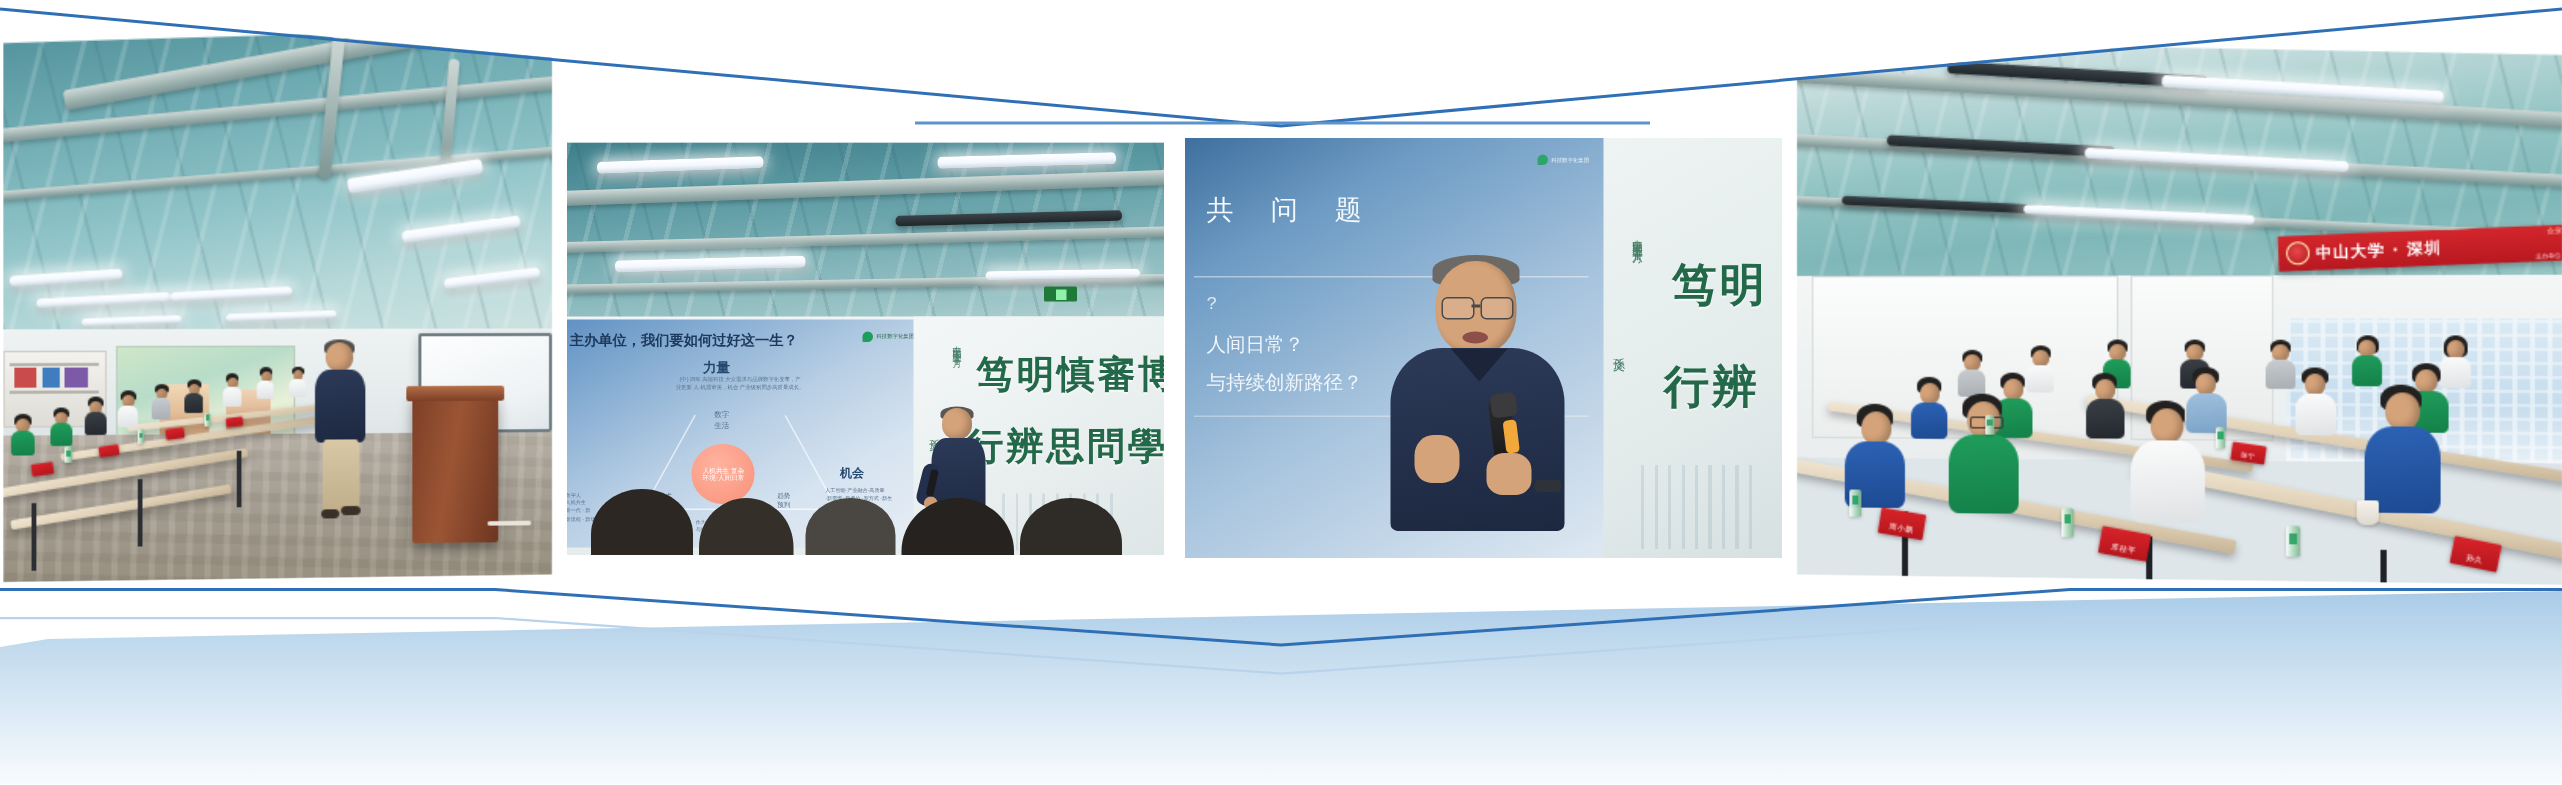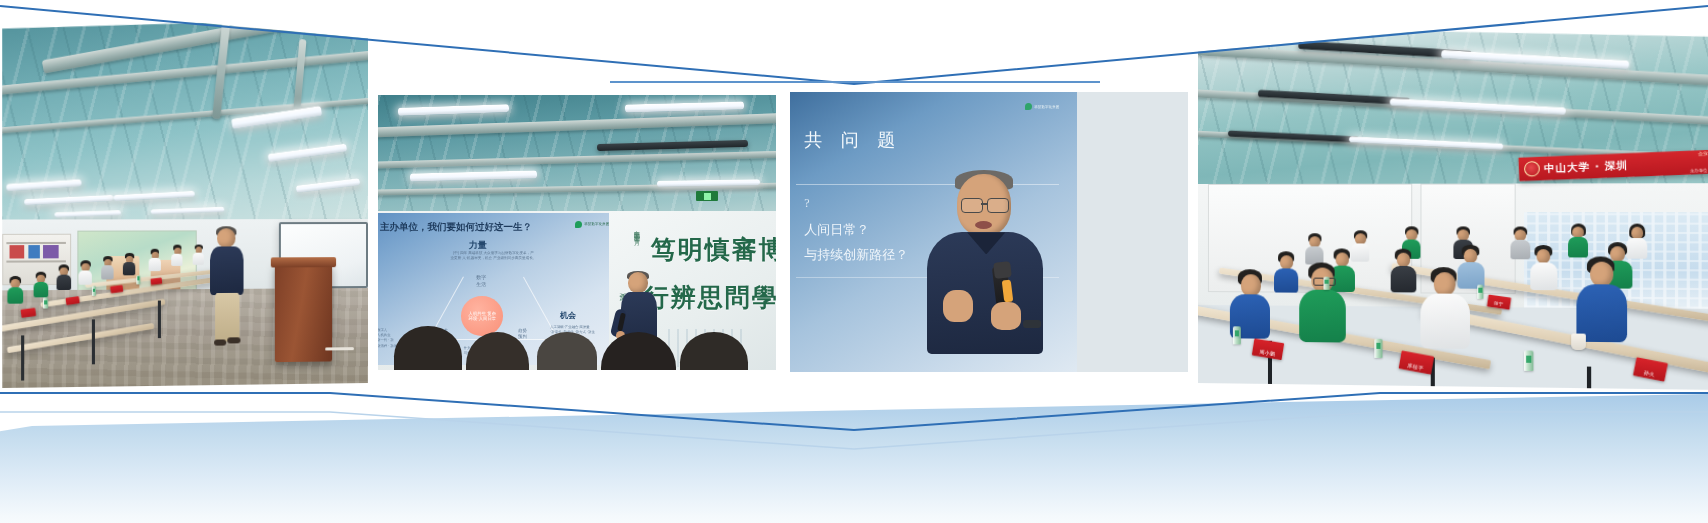--- a/index.html
+++ b/index.html
@@ -120,21 +120,21 @@
      font-weight:bold;white-space:nowrap;letter-spacing:2px;text-shadow:0 1px 1px rgba(255,255,255,.6);}
   .calli-side{position:absolute;color:#2a6b4e;font-family:"DejaVu Serif",serif;
      writing-mode:vertical-rl;font-size:6px;letter-spacing:1px;line-height:1.1;opacity:.85;}
   .calli-sig{position:absolute;color:#2a6b4e;font-family:"DejaVu Serif",serif;
      writing-mode:vertical-rl;font-size:7px;letter-spacing:1px;opacity:.85;}
   .calli-arch{position:absolute;opacity:.18;
      background:repeating-linear-gradient(90deg,#6a8fa5 0 2px,transparent 2px 9px);}
 
   
   .slide-title{position:absolute;color:#1d3a5c;white-space:nowrap;font-family:"DejaVu Sans",sans-serif;}
-  .slide-line{position:absolute;color:#f0f6fb;white-space:nowrap;font-family:Liberation Serif, serif;}
+  .slide-line{position:absolute;color:#f0f6fb;white-space:nowrap;font-family:Liberation Mono, monospace;}
   .slide-logo{position:absolute;display:flex;align-items:center;gap:2px;}
   .slide-logo .dot{width:7px;height:7px;border-radius:50% 50% 50% 10%;background:#1f9d5a;}
   .slide-logo .lt{font-size:3.6px;color:#2a6b4e;line-height:1.15;white-space:nowrap;}
   .circle-pink{position:absolute;border-radius:50%;
      background:radial-gradient(circle at 40% 35%,#ffb3a0,#f99078);
      display:flex;align-items:center;justify-content:center;text-align:center;}
   .circle-pink span{font-size:4.4px;color:#fff;line-height:1.25;}
   .slab{position:absolute;color:#24486e;white-space:nowrap;}
   .slab.tiny{font-size:3.6px;color:#5b7590;}
   .exitsign{position:absolute;background:#1f7a3a;border-radius:1px;
@@ -361,20 +361,27 @@
             <span class="lt" style="color:#e9f3f6;">科技数字化集团</span>
           </div>
           <div class="slide-line" style="left:5%;top:13%;font-size:18px;letter-spacing:7px;color:#f4f9fc;">共  问  题</div>
           <div style="position:absolute;left:2%;top:33%;width:92%;height:1px;background:rgba(255,255,255,.45);"></div>
           <div class="slide-line" style="left:5%;top:37%;font-size:12px;opacity:.85;">?</div>
           <div class="slide-line" style="left:5%;top:46%;font-size:13px;">人间日常？</div>
           <div class="slide-line" style="left:5%;top:55%;font-size:13px;">与持续创新路径？</div>
           <div style="position:absolute;left:2%;top:66%;width:92%;height:1px;background:rgba(255,255,255,.35);"></div>
         </div>
 
+        <div class="calli-wall" style="left:70%;top:0;width:32%;height:100%;background:linear-gradient(150deg,#eef4f4,#e2eaea 65%,#d6e0e1);">
+          <div class="calli-side" style="left:14%;top:22%;font-size:7px;">中華民國十五年十六月</div>
+          <div class="calli-sig" style="left:3%;top:50%;font-size:8px;">孫文</div>
+          <div class="calli" style="left:36%;top:28%;font-size:30px;">笃明</div>
+          <div class="calli" style="left:32%;top:52%;font-size:30px;">行辨</div>
+          <div class="calli-arch" style="left:20%;top:78%;width:62%;height:20%;"></div>
+        </div>
 
         <div class="person" style="left:40%;top:28%;">
           <div class="hair" style="left:6px;top:0;width:58px;height:20px;background:#6d6a66;border-radius:50% 50% 18% 18%;"></div>
           <div class="head" style="left:8px;top:4px;width:54px;height:62px;border-radius:48% 48% 44% 44%;"></div>
 
           <div style="position:absolute;left:12px;top:28px;width:20px;height:13px;border:1.6px solid #4a4a4a;border-radius:4px;background:rgba(255,255,255,.12);"></div>
           <div style="position:absolute;left:38px;top:28px;width:20px;height:13px;border:1.6px solid #4a4a4a;border-radius:4px;background:rgba(255,255,255,.12);"></div>
           <div style="position:absolute;left:32px;top:33px;width:6px;height:1.6px;background:#4a4a4a;"></div>
 
           <div style="position:absolute;left:26px;top:51px;width:17px;height:8px;background:#8e4f49;border-radius:50%;"></div>

